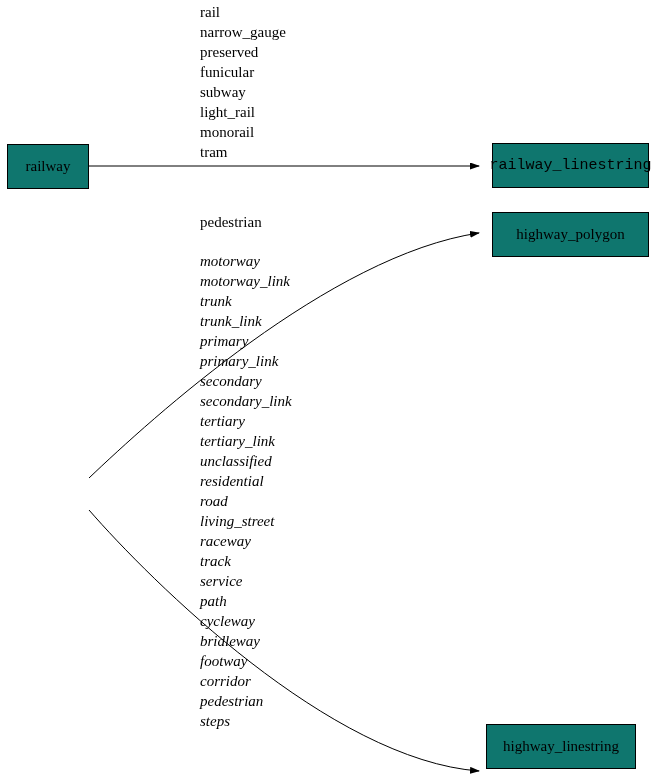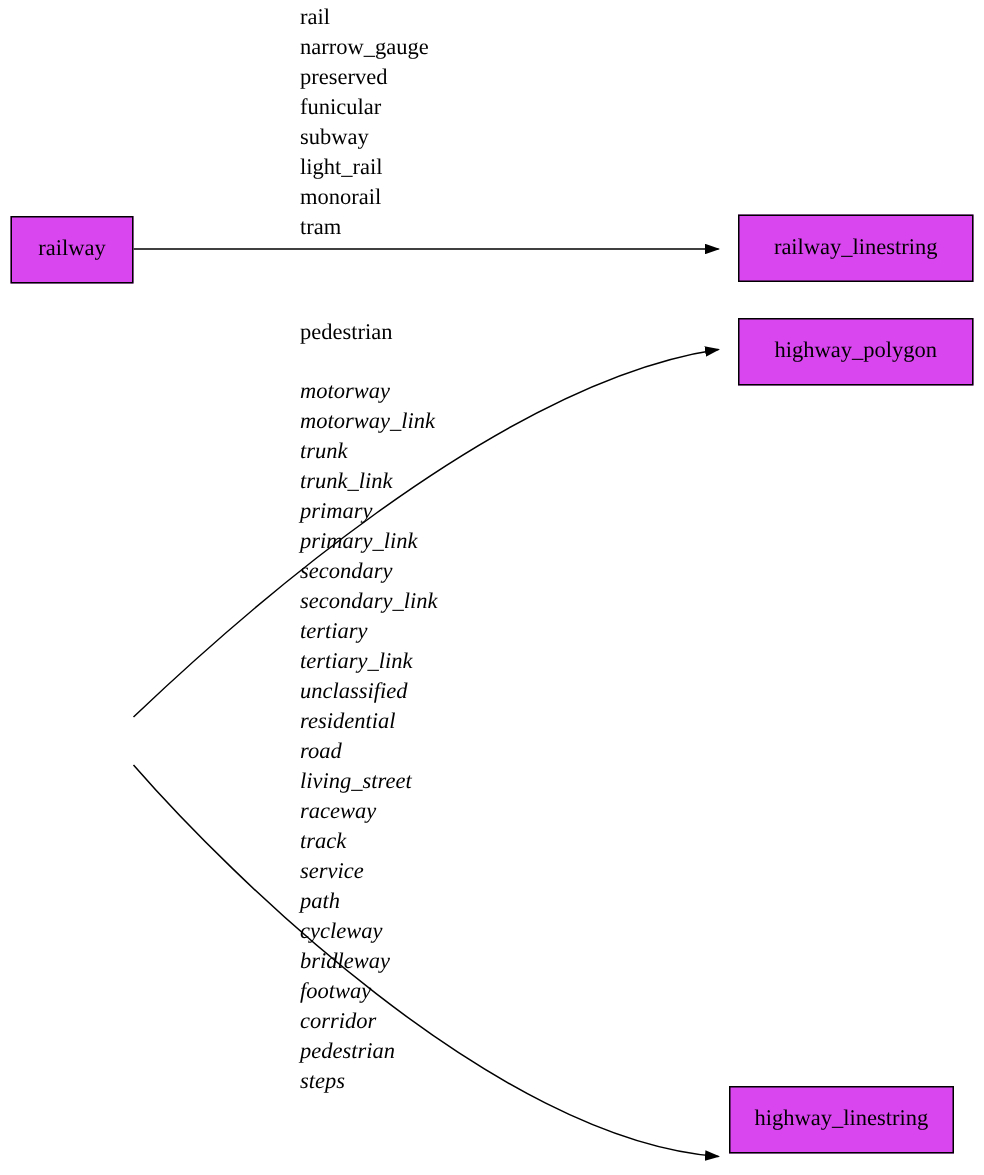--- a/index.html
+++ b/index.html
@@ -22,21 +22,21 @@
     left: 0;
     top: 0;
     width: 656px;
     height: 783px;
     pointer-events: none;
   }
   .node {
     position: absolute;
     box-sizing: border-box;
     border: 1px solid #000000;
-    background: #d946ef;
+    background: #0f766e;
     display: flex;
     align-items: center;
     justify-content: center;
     font-size: 15px;
     line-height: 1;
     white-space: nowrap;
   }
   .edge-label {
     position: absolute;
     font-size: 15px;
@@ -60,21 +60,21 @@
 
     <path d="M 89 478 C 150 420 330 255 479 233" stroke="#000000" stroke-width="1" fill="none" marker-end="url(#arrow)"></path>
 
     <path d="M 89 510 C 150 580 330 760 479 771" stroke="#000000" stroke-width="1" fill="none" marker-end="url(#arrow)"></path>
   </svg>
 
   <div class="node" style="left:7px; top:144px; width:82px; height:45px;">
     <span>railway</span>
   </div>
 
-  <div class="node" style="left:492px; top:143px; width:157px; height:45px;">
+  <div class="node" style="left:492px; top:143px; width:157px; height:45px;font-family:Liberation Mono, monospace;">
     <span>railway_linestring</span>
   </div>
 
 
   <div class="node" style="left:492px; top:212px; width:157px; height:45px;">
     <span>highway_polygon</span>
   </div>
 
   <div class="node" style="left:486px; top:724px; width:150px; height:45px;">
     <span>highway_linestring</span>

